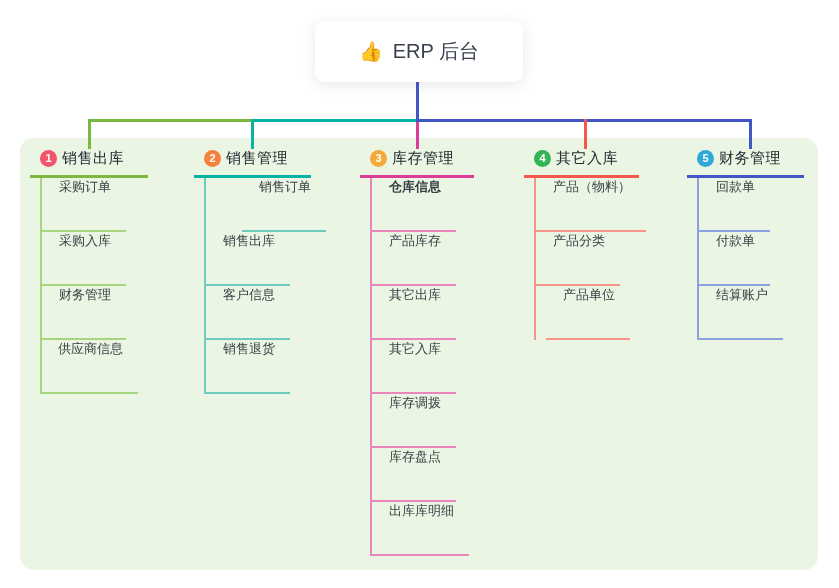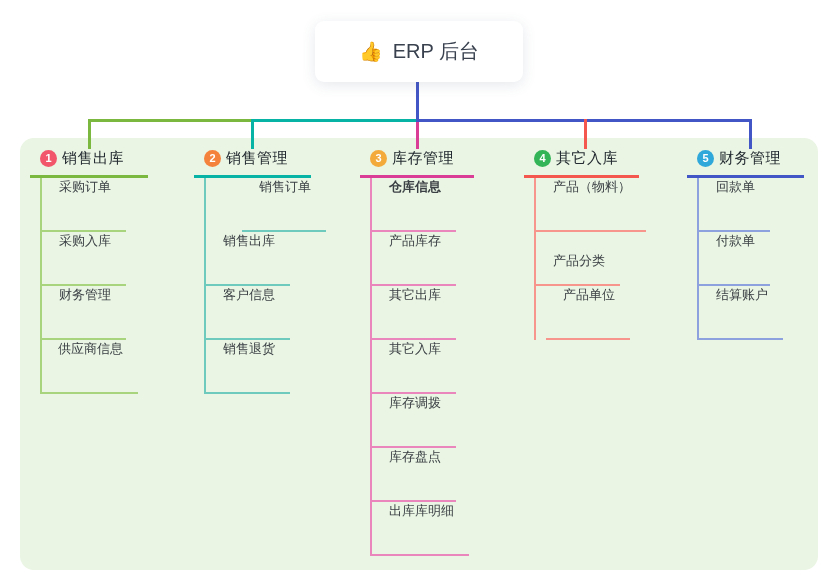--- a/index.html
+++ b/index.html
@@ -158,21 +158,21 @@
   <div class="col col4">
     <div class="col-header" style="border-bottom-color: rgb(244, 87, 78);">
       <span class="badge" style="background-color: rgb(51, 180, 87);">4</span>
       <span class="col-label">其它入库</span>
     </div>
     <div class="children" style="border-left-color: rgb(247, 149, 141);">
       <div class="child">
           <span class="child-label" style="border-bottom-color: rgb(247, 149, 141);">产品（物料）</span>
         </div>
       <div class="child">
-          <span class="child-label" style="border-bottom-color: rgb(247, 149, 141); margin-top: 20px;">产品分类</span>
+          <span class="child-label" style="border-bottom-color: rgb(247, 149, 141);">产品分类</span>
         </div>
       <div class="child">
           <span class="child-label" style="border-bottom-color: rgb(247, 149, 141); margin-left: 10px;">产品单位</span>
         </div>
     </div>
   </div>
 
   <div class="col col5">
     <div class="col-header" style="border-bottom-color: rgb(67, 86, 197);">
       <span class="badge" style="background-color: rgb(48, 168, 218);">5</span>

